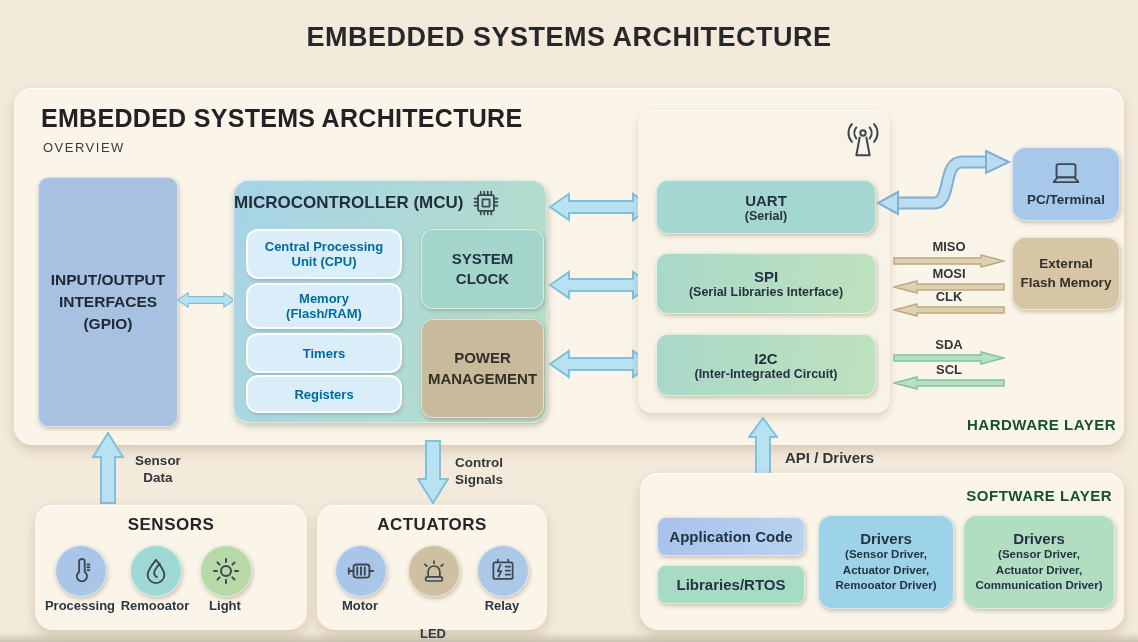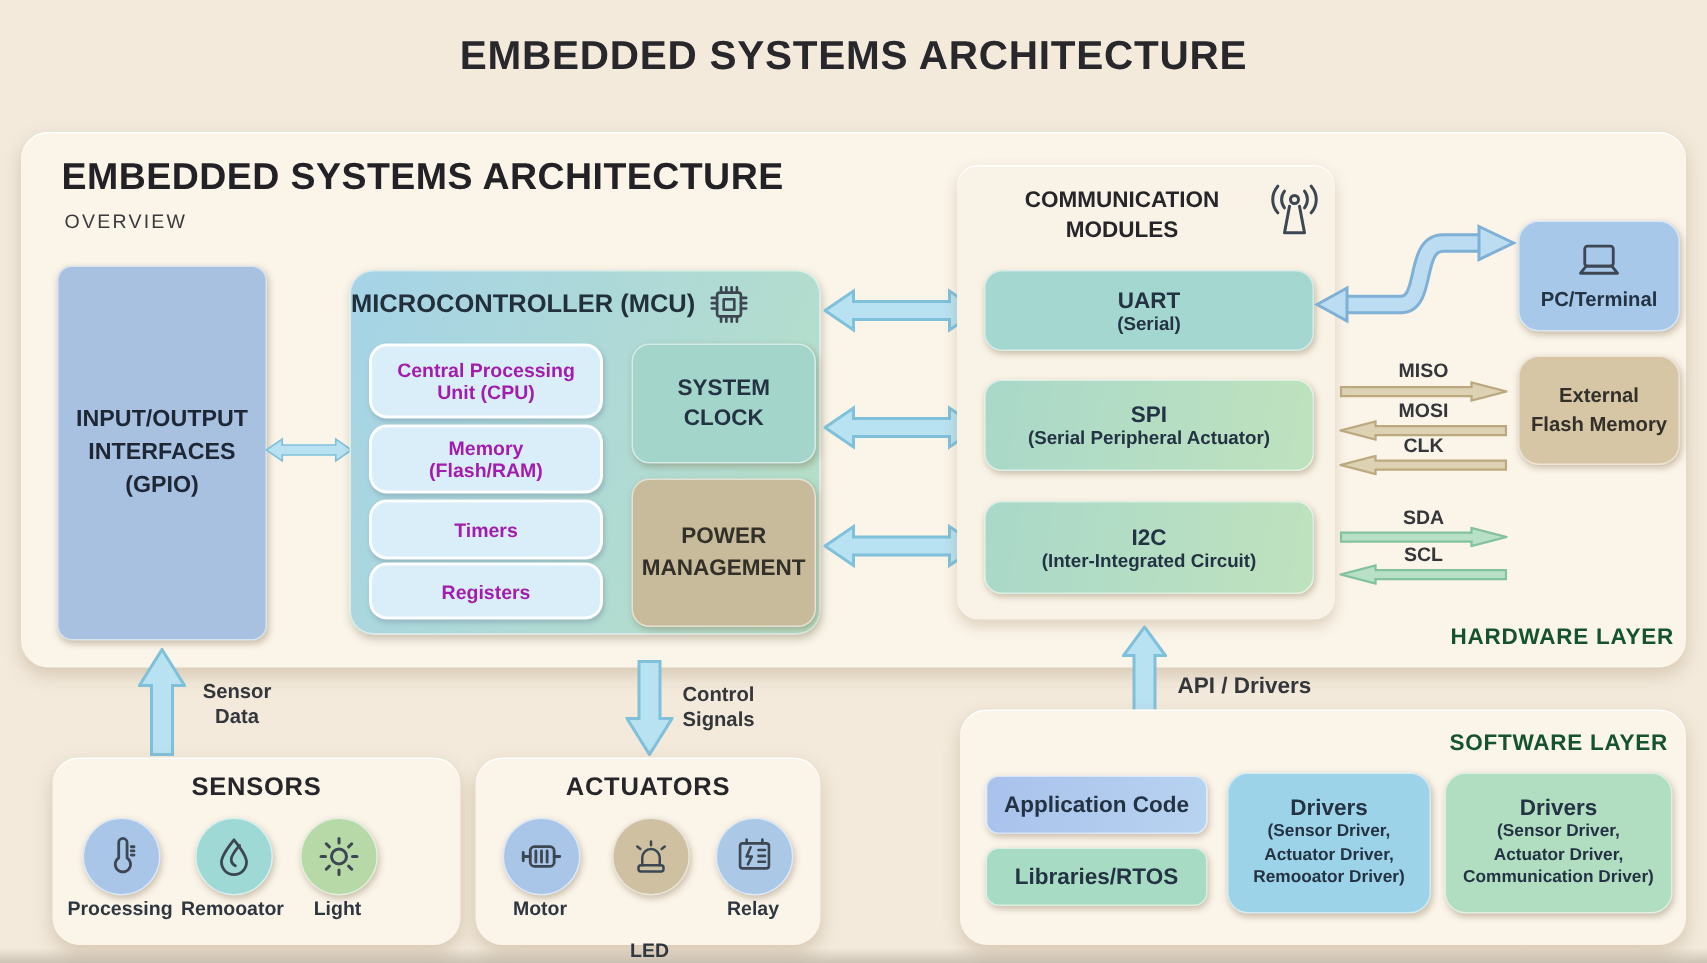--- a/index.html
+++ b/index.html
@@ -18,21 +18,21 @@
     box-shadow:0 5px 12px rgba(150,120,80,.30), inset 0 1px 0 #fff;}
   .sub-panel{position:absolute;background:#f9f3e7;border-radius:14px;
     box-shadow:0 4px 9px rgba(150,120,80,.28), inset 0 1px 0 #fff;}
   .hw-title{position:absolute;left:27px;top:16px;font-size:25px;font-weight:bold;color:#222226;letter-spacing:.3px;}
   .hw-sub{position:absolute;left:29px;top:52px;font-size:13px;letter-spacing:1.5px;color:#3a3a3e;}
   .block{position:absolute;display:flex;flex-direction:column;align-items:center;justify-content:center;
     text-align:center;border-radius:12px;font-weight:bold;color:#243344;
     box-shadow:1px 2px 4px rgba(120,95,60,.35);border:1px solid rgba(255,255,255,.55);}
   .pill{position:absolute;display:flex;align-items:center;justify-content:center;text-align:center;
     background:#d9eef8;border:2px solid rgba(255,255,255,.9);border-radius:12px;
-    font-size:13px;font-weight:600;color:#a21caf;box-shadow:1px 2px 3px rgba(110,130,150,.35);}
+    font-size:13px;font-weight:600;color:#0369a1;box-shadow:1px 2px 3px rgba(110,130,150,.35);}
   .layer-label{position:absolute;font-size:15px;font-weight:bold;color:#14532d;letter-spacing:.5px;}
   .sig-label{position:absolute;text-align:center;font-size:13px;font-weight:bold;color:#33363a;}
   .flow-label{position:absolute;font-size:13.5px;font-weight:600;color:#33363a;line-height:1.25;}
   .circ{position:absolute;width:50px;height:50px;border-radius:50%;
     display:flex;align-items:center;justify-content:center;
     box-shadow:1px 2px 4px rgba(120,95,60,.35);border:1px solid rgba(255,255,255,.6);}
   .circ-label{position:absolute;text-align:center;font-size:13px;font-weight:600;color:#2e3640;}
   .p-title{position:absolute;width:100%;text-align:center;font-size:17px;font-weight:bold;color:#25252a;letter-spacing:.5px;}
   svg{display:block;}
   .icon{stroke:#3d4754;fill:none;stroke-width:2;stroke-linecap:round;stroke-linejoin:round;}
@@ -84,34 +84,32 @@
       <polygon points="1,16 20,3 20,10 84,10 84,3 103,16 84,29 84,22 20,22 20,29" fill="#b8e2f1" stroke="#7fc0da" stroke-width="2"></polygon>
     </svg>
     <svg style="position:absolute;left:535px;top:181px;" width="104" height="32" viewBox="0 0 104 32">
       <polygon points="1,16 20,3 20,10 84,10 84,3 103,16 84,29 84,22 20,22 20,29" fill="#b8e2f1" stroke="#7fc0da" stroke-width="2"></polygon>
     </svg>
     <svg style="position:absolute;left:535px;top:260px;" width="104" height="32" viewBox="0 0 104 32">
       <polygon points="1,16 20,3 20,10 84,10 84,3 103,16 84,29 84,22 20,22 20,29" fill="#b8e2f1" stroke="#7fc0da" stroke-width="2"></polygon>
     </svg>
 
     <div class="sub-panel" style="left:624px;top:22px;width:252px;height:303px;">
-      <div class="preline" style="position:absolute;left:20px;top:14px;width:180px;text-align:center;font-size:15px;font-weight:bold;color:#25252a;line-height:1.3;">COMMUNICATION
-MODULES</div>
       <svg class="icon" style="position:absolute;left:205px;top:10px;stroke-width:1.8;" width="40" height="46" viewBox="0 0 36 36">
         <circle cx="18" cy="9" r="2.4"></circle>
         <path d="M15,13 L12,29 H24 L21,13"></path>
         <path d="M12,4 A8,8 0 0 0 12,14 M8,1 A12,12 0 0 0 8,17 M24,4 A8,8 0 0 1 24,14 M28,1 A12,12 0 0 1 28,17"></path>
       </svg>
       <div class="block" style="left:18px;top:70px;width:218px;height:52px;background:#a4d7cf;">
         <span style="font-size:15px;">UART</span>
         <span style="font-size:12.5px;font-weight:600;">(Serial)</span>
       </div>
       <div class="block" style="left:18px;top:143px;width:218px;height:59px;background:linear-gradient(100deg,#a9d8c9,#bfe2bd);">
         <span style="font-size:15px;">SPI</span>
-        <span style="font-size:12.5px;font-weight:600;">(Serial Peripheral Actuator)</span>
+        <span style="font-size:12.5px;font-weight:600;">(Serial Libraries Interface)</span>
       </div>
       <div class="block" style="left:18px;top:224px;width:218px;height:60px;background:linear-gradient(100deg,#a9d8c9,#bfe2bd);">
         <span style="font-size:15px;">I2C</span>
         <span style="font-size:12.5px;font-weight:600;">(Inter-Integrated Circuit)</span>
       </div>
     </div>
 
     <svg style="position:absolute;left:862px;top:60px;" width="136" height="70" viewBox="0 0 136 70">
       <path d="M20,55 H58 C76,55 66,14 86,14 H112" stroke="#7fb0d6" stroke-width="13" fill="none"></path>
       <path d="M20,55 H58 C76,55 66,14 86,14 H112" stroke="#bcdcf2" stroke-width="9" fill="none"></path>

